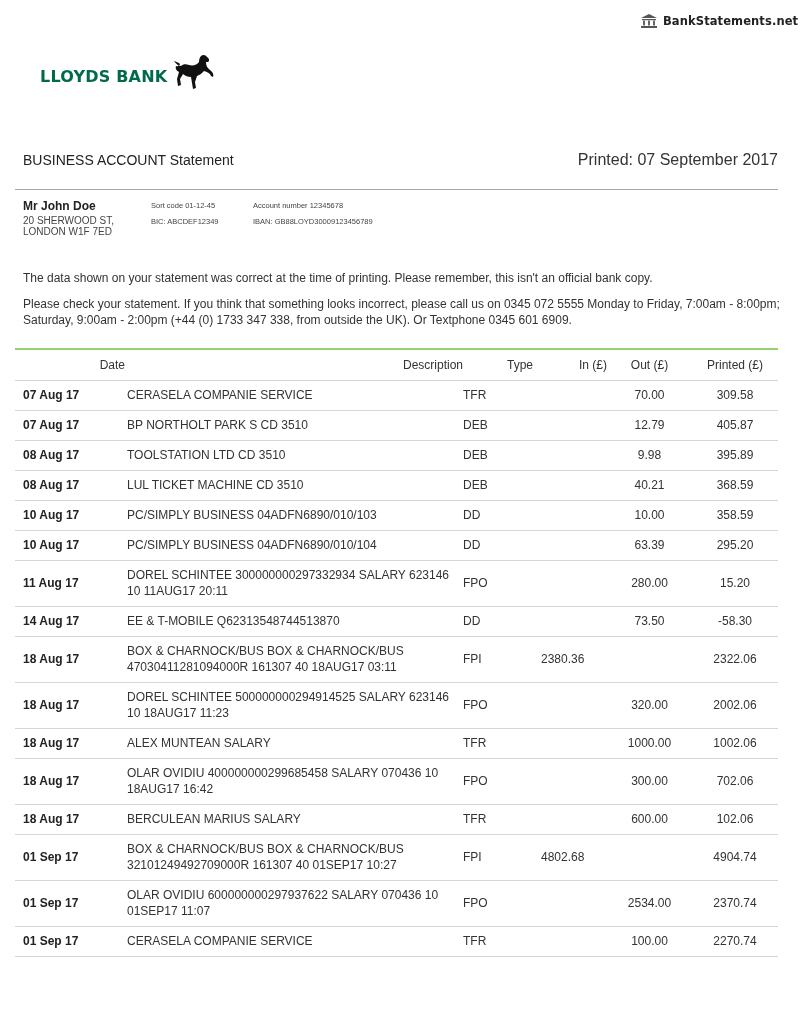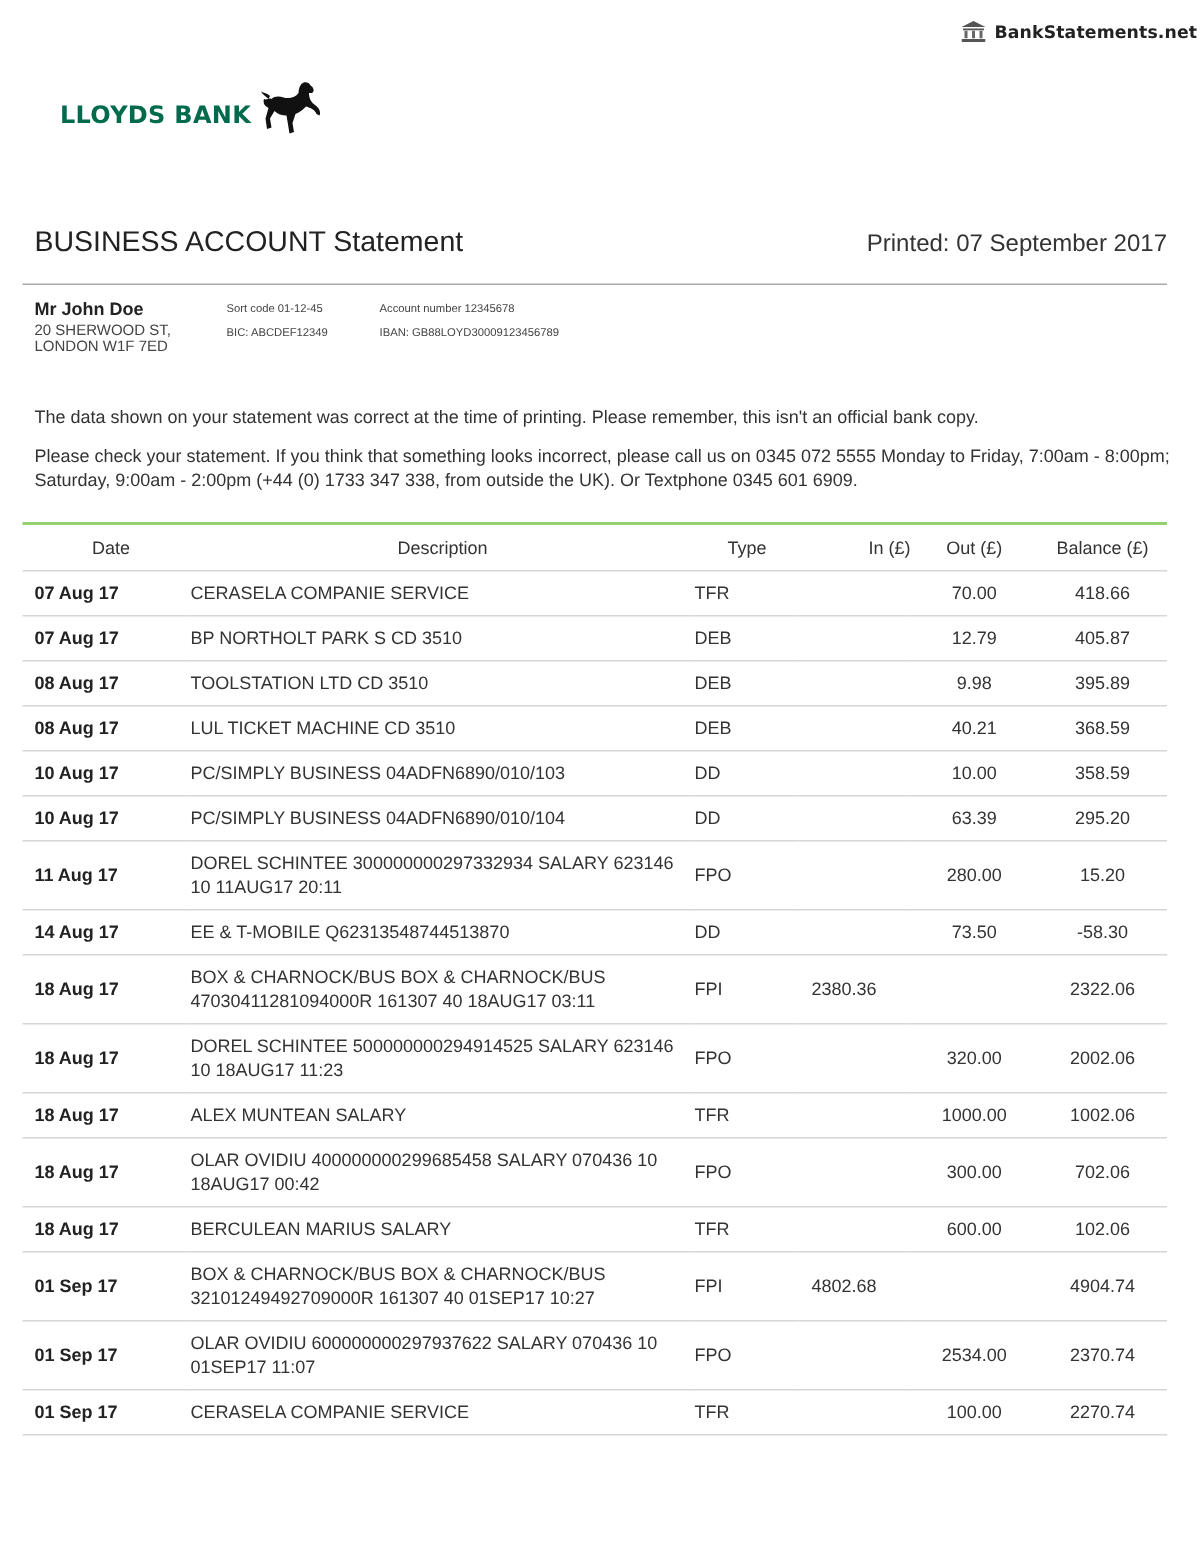--- a/index.html
+++ b/index.html
@@ -8,42 +8,42 @@
 
     .watermark { position: absolute; top: 14px; left: 641px; display: flex; align-items: center; gap: 6px; }
     .watermark .bank-icon { width: 16px; height: 14px; display: inline-block; }
     .watermark .wm-text { font-family: "DejaVu Sans", sans-serif; font-weight: bold; font-size: 11.5px; color: #222; letter-spacing: 0.1px; }
 
     .logo { position: absolute; top: 60px; left: 40px; display: flex; align-items: center; }
     .logo .logo-text { font-family: "DejaVu Sans", sans-serif; font-weight: bold; font-size: 16px; color: #006a4d; letter-spacing: 0.2px; }
     .logo .horse-icon { width: 42px; height: 40px; margin-left: 6px; margin-top: -8px; }
 
     .title-row { position: absolute; top: 151px; left: 23px; width: 755px; display: flex; justify-content: space-between; align-items: baseline; }
-    .title { font-size: 19px; color: #222; }
+    .title { font-size: 14px; color: #222; }
     .printed { font-size: 16px; color: #333; text-align: right; }
 
     .rule-grey { position: absolute; top: 189px; left: 15px; width: 763px; height: 1px; background: #a9a9a9; }
 
     .customer { position: absolute; top: 199px; left: 23px; }
     .customer .name { font-weight: bold; font-size: 12px; color: #222; }
     .customer .addr { font-size: 10px; color: #444; line-height: 11px; margin-top: 2px; }
 
     .acct { position: absolute; top: 198px; font-size: 7.5px; color: #444; line-height: 16px; }
     .acct.col1 { left: 151px; }
     .acct.col2 { left: 253px; }
 
     .notice { position: absolute; left: 23px; width: 760px; font-size: 12px; color: #333; line-height: 16px; }
     .notice.n1 { top: 270px; }
     .notice.n2 { top: 296px; }
 
     .rule-green { position: absolute; top: 348px; left: 15px; width: 763px; height: 2px; background: #92d36e; }
 
     table.tx { position: absolute; top: 350px; left: 15px; width: 763px; border-collapse: collapse; table-layout: fixed; }
     table.tx th, table.tx td { font-size: 12px; color: #333; border-bottom: 1px solid #d6d6d6; padding: 0; vertical-align: middle; }
-    table.tx th { font-weight: normal; height: 30px; text-align: center; }
+    table.tx th { font-weight: normal; height: 30px; text-align: right; }
     table.tx td { height: 30px; }
     table.tx tr.two td { height: 46px; }
     table.tx td.date { font-weight: bold; color: #222; padding-left: 8px; }
     table.tx th.date { padding-left: 8px; }
     table.tx td.desc, table.tx th.desc { padding-left: 2px; line-height: 16px; }
     table.tx td.num, table.tx th.num { text-align: center; }
     table.tx td.in { text-align: left; padding-left: 8px; margin-left: 28px; }
     table.tx th.in { text-align: right; }
   </style>
 </head>
@@ -105,33 +105,33 @@
       <col style="width:85px">
       <col style="width:86px">
   </colgroup>
   <thead>
     <tr>
       <th class="date">Date</th>
       <th class="desc">Description</th>
       <th>Type</th>
       <th class="num in">In (£)</th>
       <th class="num">Out (£)</th>
-      <th class="num">Balance (£)</th>
+      <th class="num">Printed (£)</th>
     </tr>
   </thead>
   <tbody id="tx-body">
       <tr>
         <td class="date">07 Aug 17</td>
         <td class="desc">
           <div>CERASELA COMPANIE SERVICE</div>
         </td>
         <td>TFR</td>
         <td class="in"></td>
         <td class="num">70.00</td>
-        <td class="num">418.66</td>
+        <td class="num">309.58</td>
       </tr>
       <tr>
         <td class="date">07 Aug 17</td>
         <td class="desc">
           <div>BP NORTHOLT PARK S CD 3510</div>
         </td>
         <td>DEB</td>
         <td class="in"></td>
         <td class="num">12.79</td>
         <td class="num">405.87</td>
@@ -226,21 +226,21 @@
         </td>
         <td>TFR</td>
         <td class="in"></td>
         <td class="num">1000.00</td>
         <td class="num">1002.06</td>
       </tr>
       <tr class="two">
         <td class="date">18 Aug 17</td>
         <td class="desc">
           <div>OLAR OVIDIU 400000000299685458 SALARY 070436 10</div>
-          <div>18AUG17 00:42</div>
+          <div>18AUG17 16:42</div>
         </td>
         <td>FPO</td>
         <td class="in"></td>
         <td class="num">300.00</td>
         <td class="num">702.06</td>
       </tr>
       <tr>
         <td class="date">18 Aug 17</td>
         <td class="desc">
           <div>BERCULEAN MARIUS SALARY</div>

